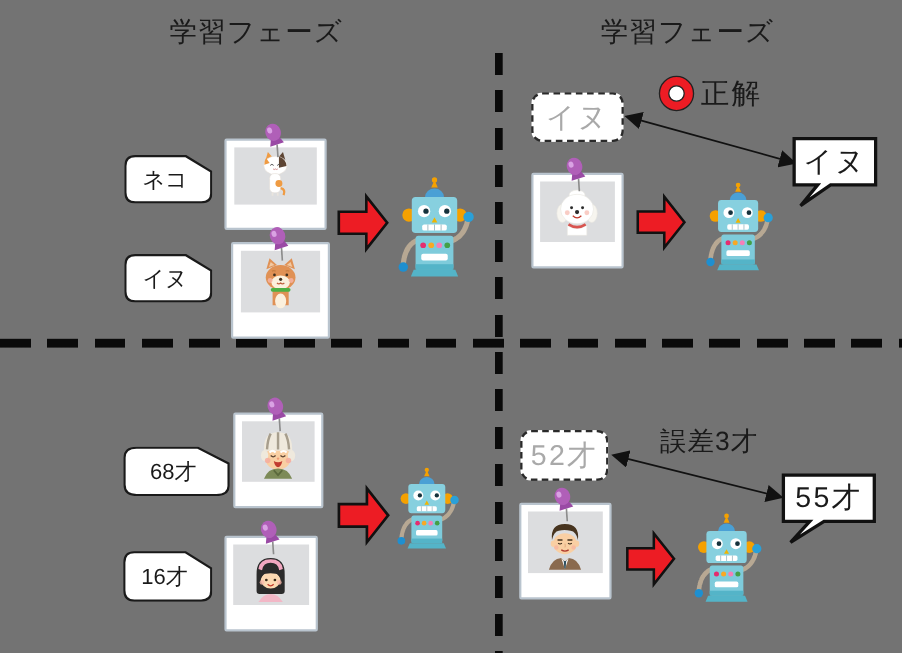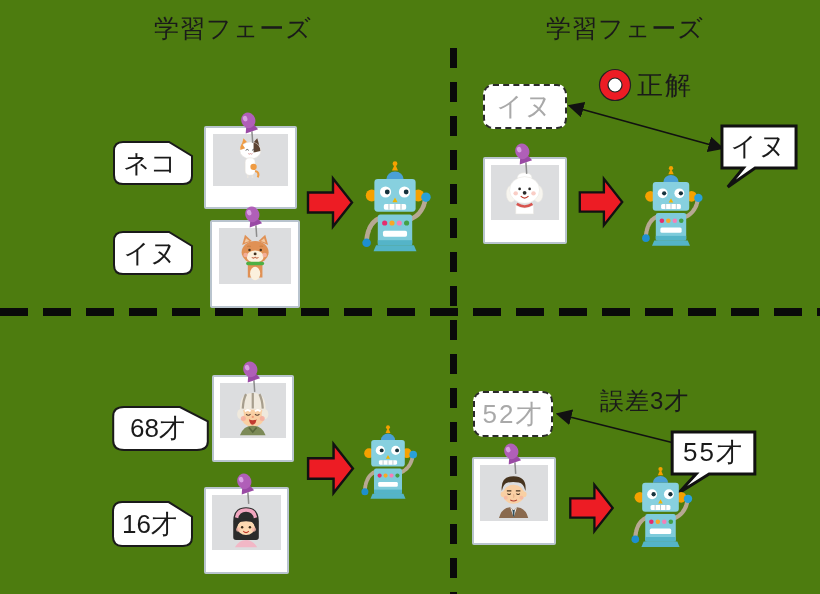--- a/index.html
+++ b/index.html
@@ -1,34 +1,34 @@
 <!DOCTYPE html>
 <html><head>
 <meta charset="utf-8">
 <style>
   html,body{margin:0;padding:0;background:#fff;}
   .canvas{
-    position:relative;width:820px;height:594px;background:#4d7c0f;overflow:hidden;
+    position:relative;width:820px;height:594px;background:#737373;overflow:hidden;
     font-family:"Liberation Sans","DejaVu Sans",sans-serif;color:#1a1a1a;
   }
   .abs{position:absolute;}
   .phase-title{font-size:25px;text-align:center;letter-spacing:1px;}
   .row-label{font-size:26px;letter-spacing:1px;}
   .v-divider{
     width:7px;
     background:repeating-linear-gradient(to bottom,#0a0a0a 0 20px,transparent 20px 34px);
   }
   .h-divider{
     height:8px;
     background:repeating-linear-gradient(to right,#0a0a0a 0 28px,transparent 28px 43px);
   }
   
   .callout{display:flex;align-items:center;justify-content:center;}
   .callout svg{position:absolute;inset:0;width:100%;height:100%;}
-  .callout span{position:relative;font-size:26px;padding-right:6px;}
+  .callout span{position:relative;font-size:20px;padding-right:6px;}
   
   .pred-box{
     border:2.5px dashed #2a2a2a;border-radius:10px;box-sizing:border-box;
     display:flex;align-items:center;justify-content:center;
     font-size:26px;color:#a9a9a9;letter-spacing:2px;background:#fff;
   }
   
   .bubble{}
   .bubble svg{position:absolute;inset:0;width:100%;height:100%;}
   .bubble .bubble-text{
@@ -289,21 +289,21 @@
   <div class="abs pred-box" style="left:473px;top:391px;width:80px;height:46px">
     <span>52才</span>
   </div>
 
   <div class="abs error-text" style="left:600px;top:385px">誤差3才</div>
 
   <svg class="abs" style="left:548px;top:404px" width="170" height="56">
     <line x1="10" y1="10" x2="162" y2="48" stroke="#111" stroke-width="1.6" marker-start="url(#ah)" marker-end="url(#ah)"></line>
   </svg>
 
-  <div class="abs bubble" style="left:670px;top:430px;width:87px;height:66px">
+  <div class="abs bubble" style="left:710px;top:430px;width:87px;height:66px">
     <svg viewBox="0 0 80 66" preserveAspectRatio="none">
       <path d="M2 2 H78 V44 H36 L8 63 L24 44 H2 Z" fill="#fff" stroke="#111" stroke-width="3" stroke-linejoin="miter" vector-effect="non-scaling-stroke"></path>
     </svg>
     <span class="bubble-text">55才</span>
   </div>
 
   <div class="abs photo" style="left:472px;top:457px;width:84px;height:88px">
     <svg class="pin">
         <use href="#pin"></use>
       </svg>

